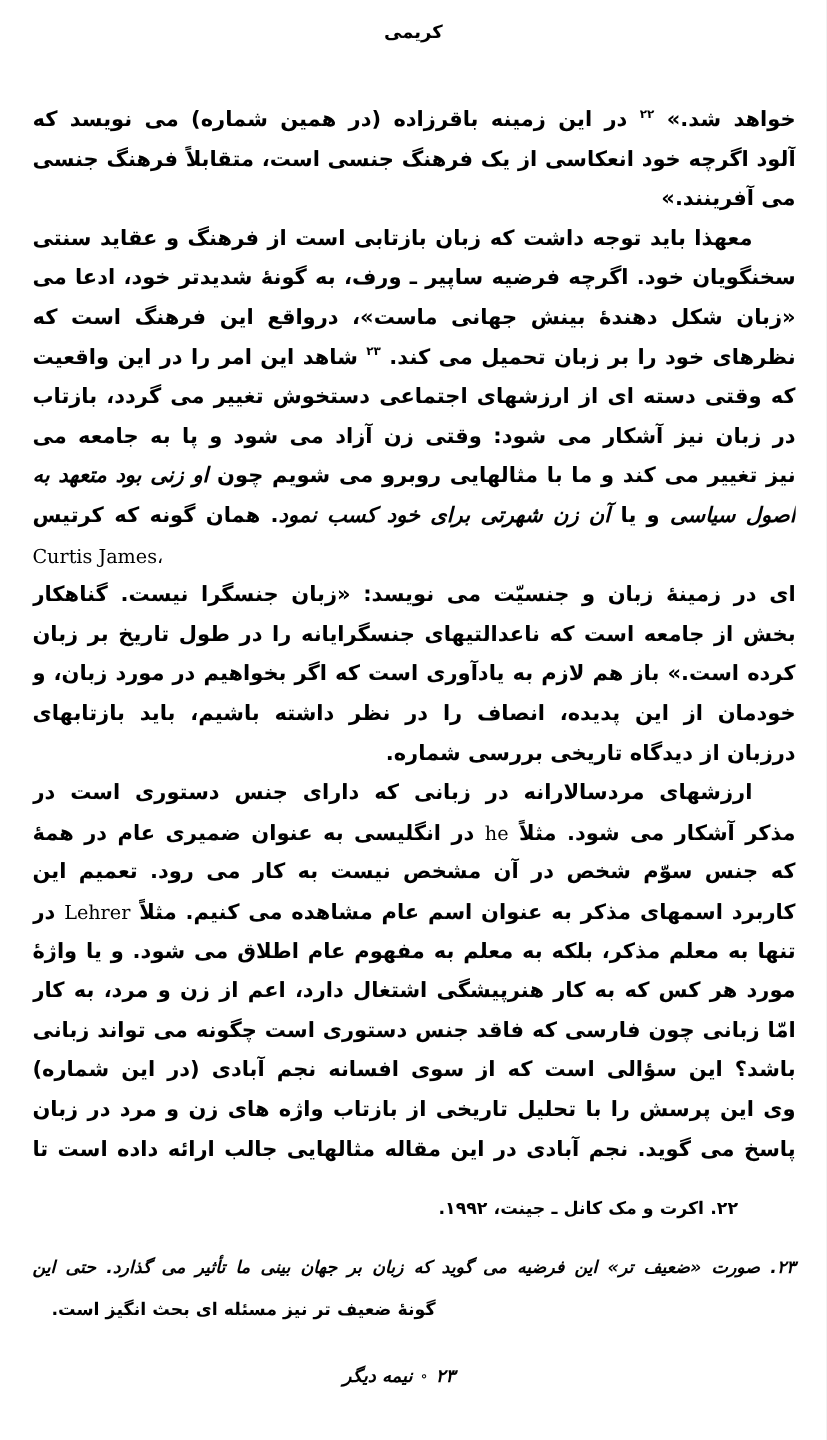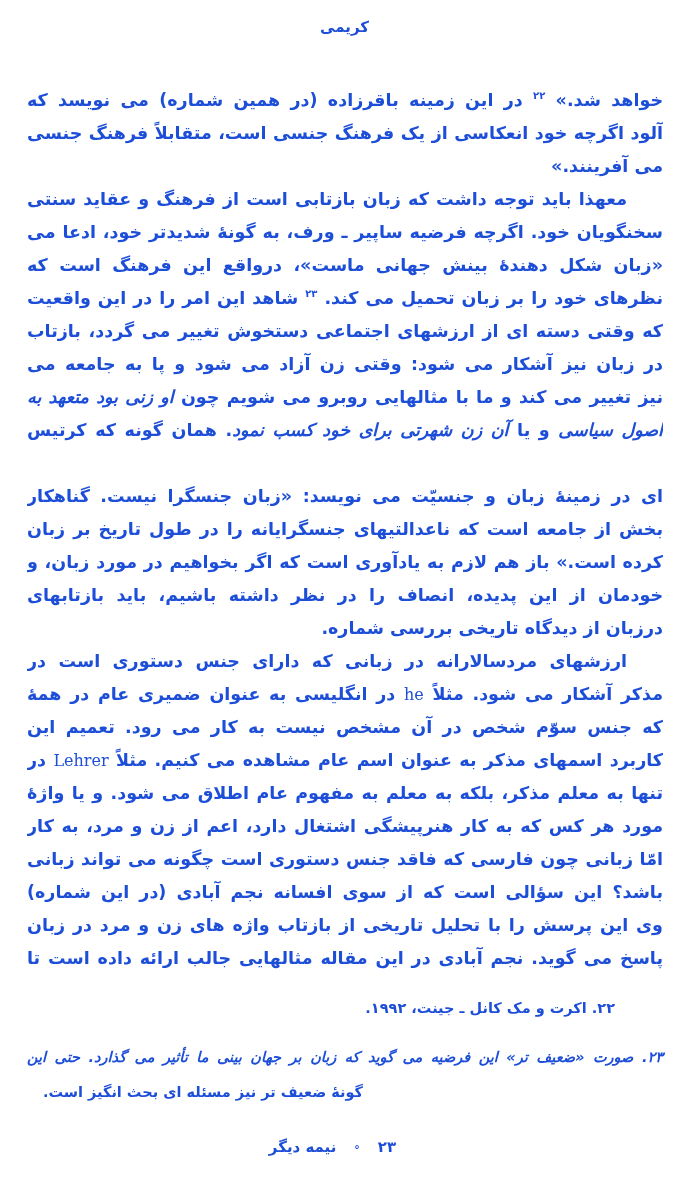--- a/index.html
+++ b/index.html
@@ -1,20 +1,20 @@
 <!DOCTYPE html>
 <html lang="fa"><head>
 <meta charset="utf-8">
 <style>
   html,body{margin:0;padding:0;background:#d9d9d9;}
   .page{
     position:relative;
     width:689px;height:1200px;
     background:#ffffff;
-    color:#1d4ed8;
+    color:#000000;
     overflow:hidden;
     font-family:"DejaVu Sans",sans-serif;
   }
   .running-header{
     position:absolute;top:18px;left:0;width:689px;
     text-align:center;
     font-size:15px;font-weight:bold;
     direction:rtl;
   }
   .body-text{
@@ -44,23 +44,23 @@
   .fn-line{
     direction:rtl;
     font-size:14.5px;font-weight:bold;
     line-height:22px;
   }
   .fn-line.ref{margin:0 48px 27px 0;text-align:right;text-align-last:right;}
   .fn-line.just{text-align:justify;text-align-last:justify;font-style:italic;}
   .fn-line.cont{margin:13px 300px 0 0;text-align:right;text-align-last:right;}
   .footer{
     position:absolute;top:1138px;left:0;width:665px;
-    display:flex;justify-content:center;align-items:flex-end;gap:18px;
+    display:flex;justify-content:center;align-items:flex-end;gap:7px;
     direction:ltr;
-    font-size:15px;font-weight:bold;
+    font-size:15px;font-weight:bold;font-style:italic;
   }
   .footer .sep{font-size:11px;vertical-align:4px;}
 </style>
 </head>
 <body>
 
 <div class="page">
 
   <div class="running-header">کریمی</div>
 
@@ -70,20 +70,21 @@
       <div class="bline end"><span>می آفرینند.»</span></div>
       <div class="bline just indent"><span>معهذا باید توجه داشت که زبان بازتابی است از فرهنگ و عقاید سنتی</span></div>
       <div class="bline just"><span>سخنگویان خود. اگرچه فرضیه ساپیر ـ ورف، به گونهٔ شدیدتر خود، ادعا می کند که</span></div>
       <div class="bline just"><span>«زبان شکل دهندهٔ بینش جهانی ماست»، درواقع این فرهنگ است که ارزشها و نقطه</span></div>
       <div class="bline just"><span>نظرهای خود را بر زبان تحمیل می کند. </span><span class="sup">۲۳</span><span> شاهد این امر را در این واقعیت می یابیم</span></div>
       <div class="bline just"><span>که وقتی دسته ای از ارزشهای اجتماعی دستخوش تغییر می گردد، بازتاب این تحول</span></div>
       <div class="bline just"><span>در زبان نیز آشکار می شود: وقتی زن آزاد می شود و پا به جامعه می گذارد، زبان</span></div>
       <div class="bline just"><span>نیز تغییر می کند و ما با مثالهایی روبرو می شویم چون </span><span class="it">او زنی بود متعهد به</span></div>
       <div class="bline just"><span class="it">اصول سیاسی</span><span> و یا </span><span class="it">آن زن شهرتی برای خود کسب نمود</span><span>. همان گونه که کرتیس جیمز</span></div>
       <div class="bline split">
+        <span class="lat">Curtis James،</span>
       </div>
       <div class="bline just"><span>ای در زمینهٔ زبان و جنسیّت می نویسد: «زبان جنسگرا نیست. گناهکار واقعی آن</span></div>
       <div class="bline just"><span>بخش از جامعه است که ناعدالتیهای جنسگرایانه را در طول تاریخ بر زبان تحمیل</span></div>
       <div class="bline just"><span>کرده است.» باز هم لازم به یادآوری است که اگر بخواهیم در مورد زبان، و درک</span></div>
       <div class="bline just"><span>خودمان از این پدیده، انصاف را در نظر داشته باشیم، باید بازتابهای جنسگرایانه را</span></div>
       <div class="bline end"><span>درزبان از دیدگاه تاریخی بررسی شماره.</span></div>
       <div class="bline just indent"><span>ارزشهای مردسالارانه در زبانی که دارای جنس دستوری است در کاربرد ضمیر</span></div>
       <div class="bline just"><span>مذکر آشکار می شود. مثلاً </span><span class="lat">he</span><span> در انگلیسی به عنوان ضمیری عام در همهٔ بافتهایی</span></div>
       <div class="bline just"><span>که جنس سوّم شخص در آن مشخص نیست به کار می رود. تعمیم این گرایش را در</span></div>
       <div class="bline just"><span>کاربرد اسمهای مذکر به عنوان اسم عام مشاهده می کنیم. مثلاً </span><span class="lat">Lehrer</span><span> در آلمانی نه</span></div>

